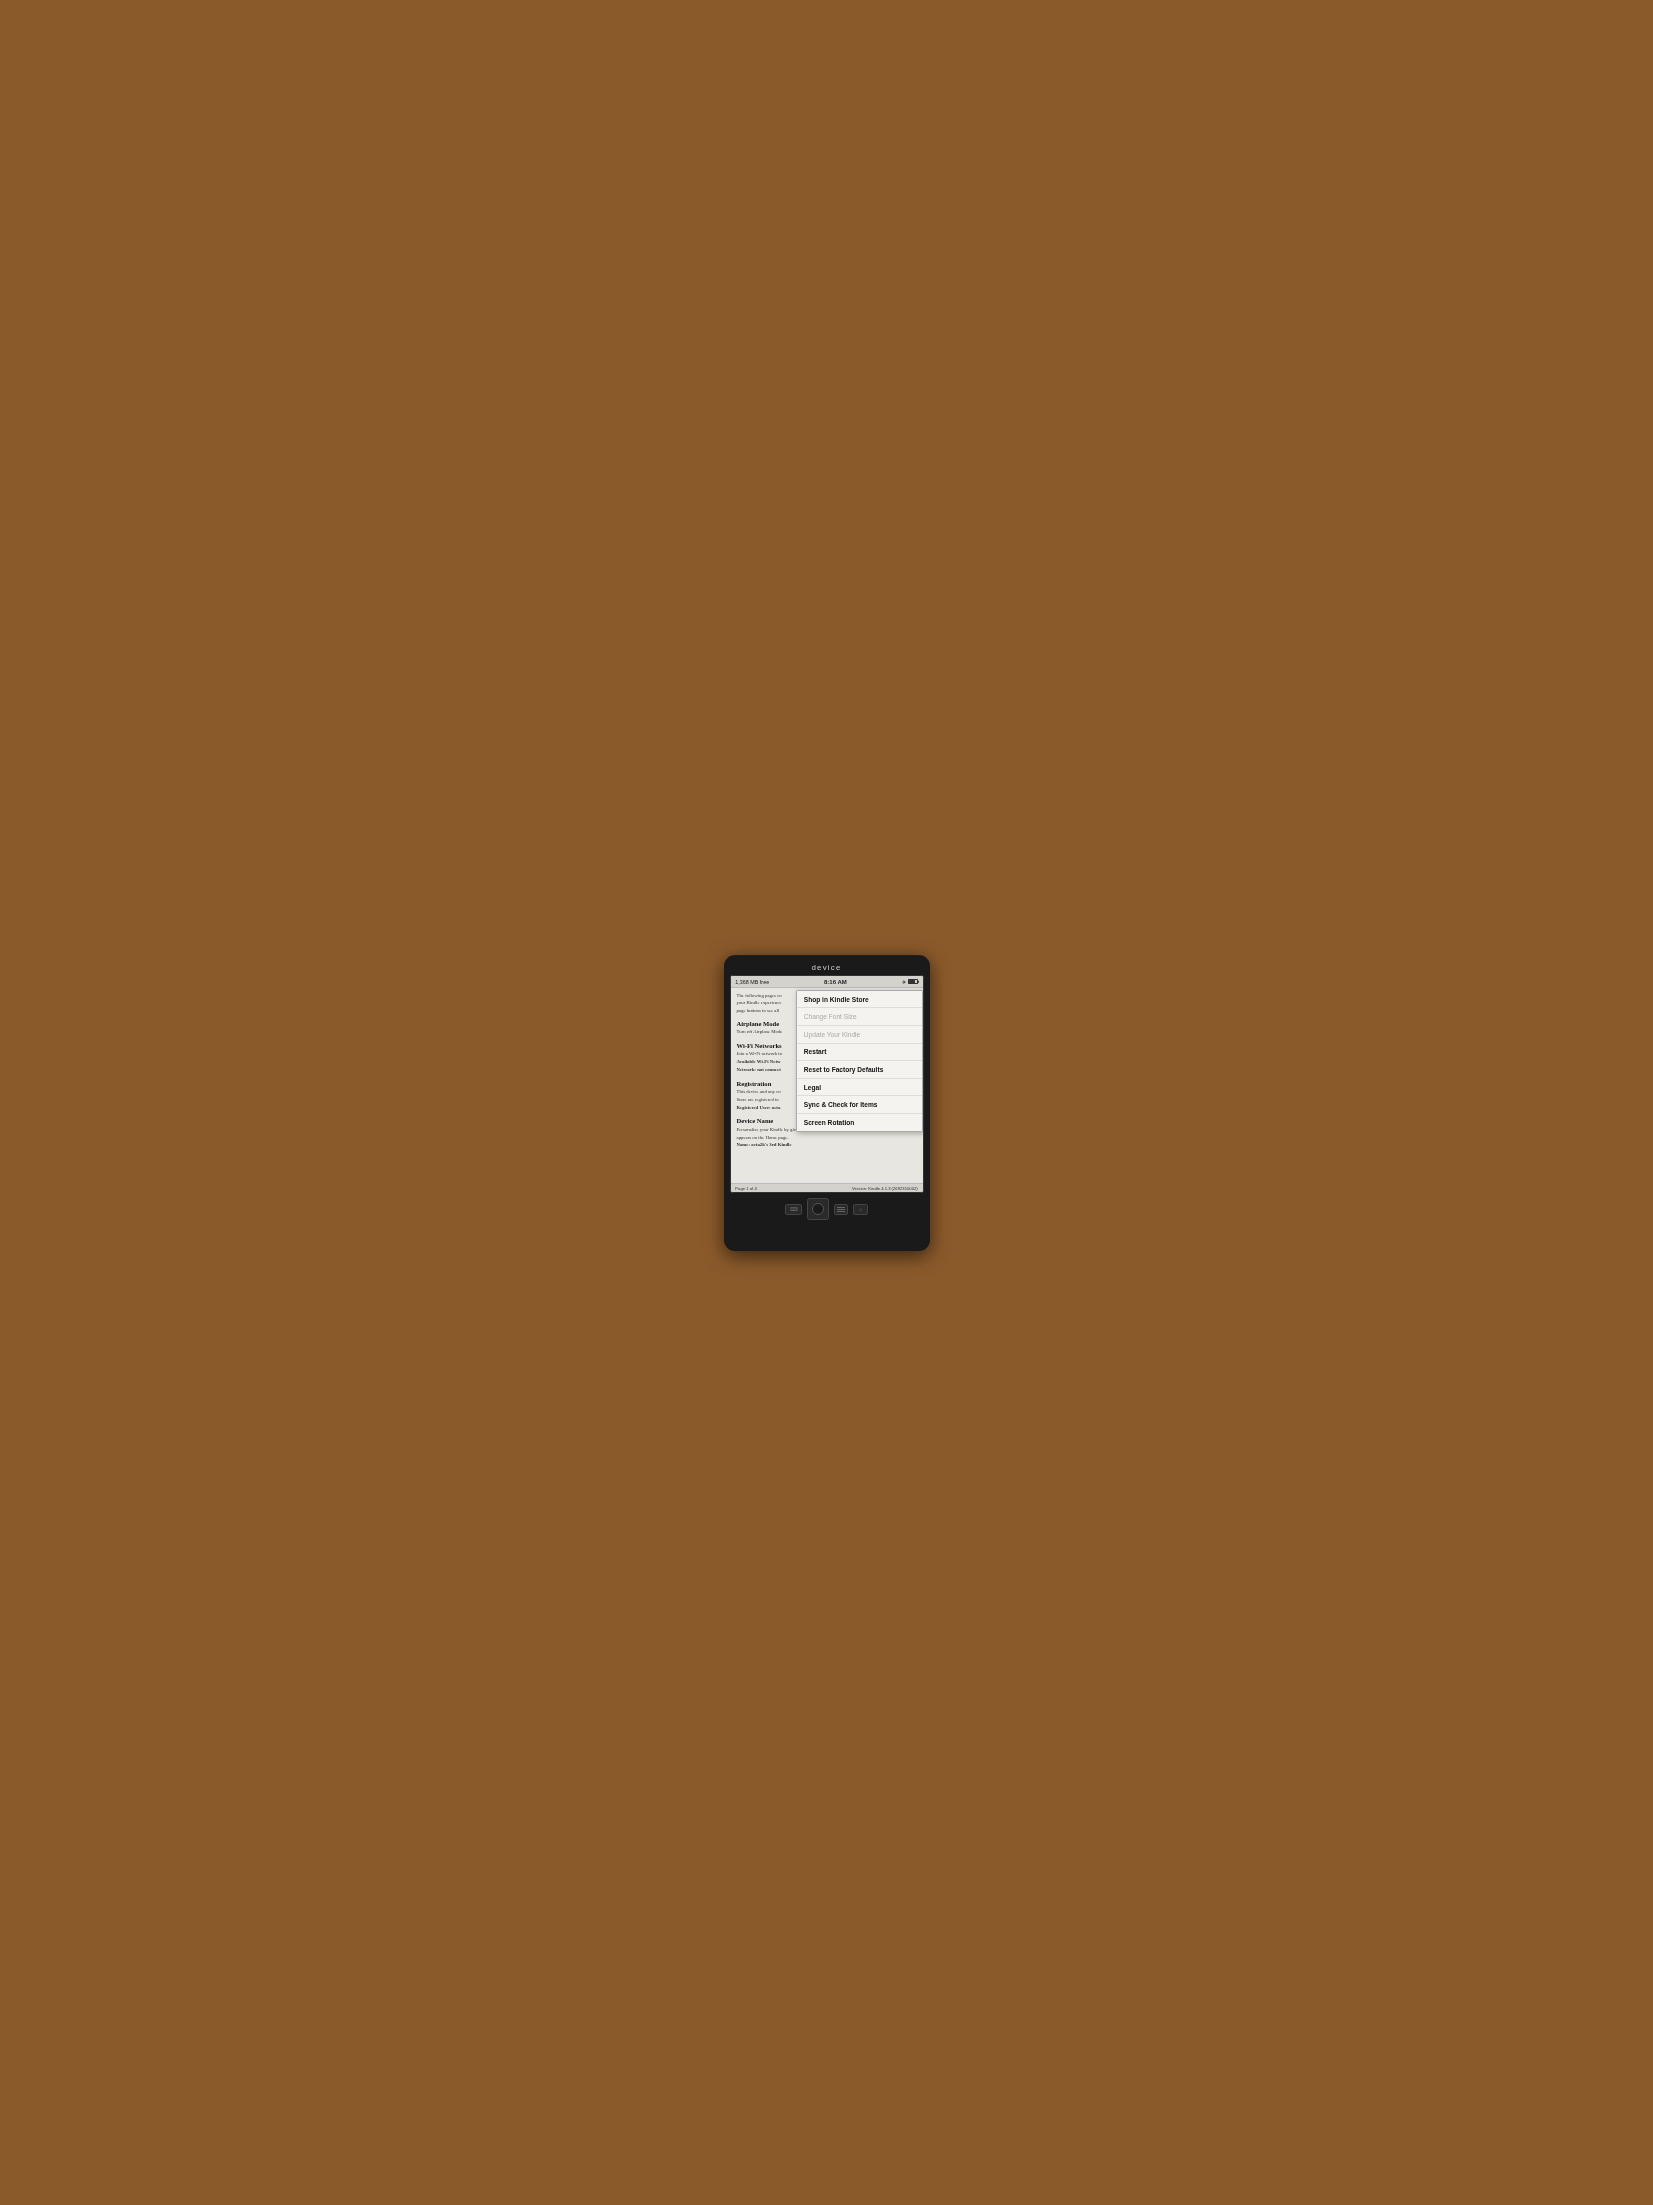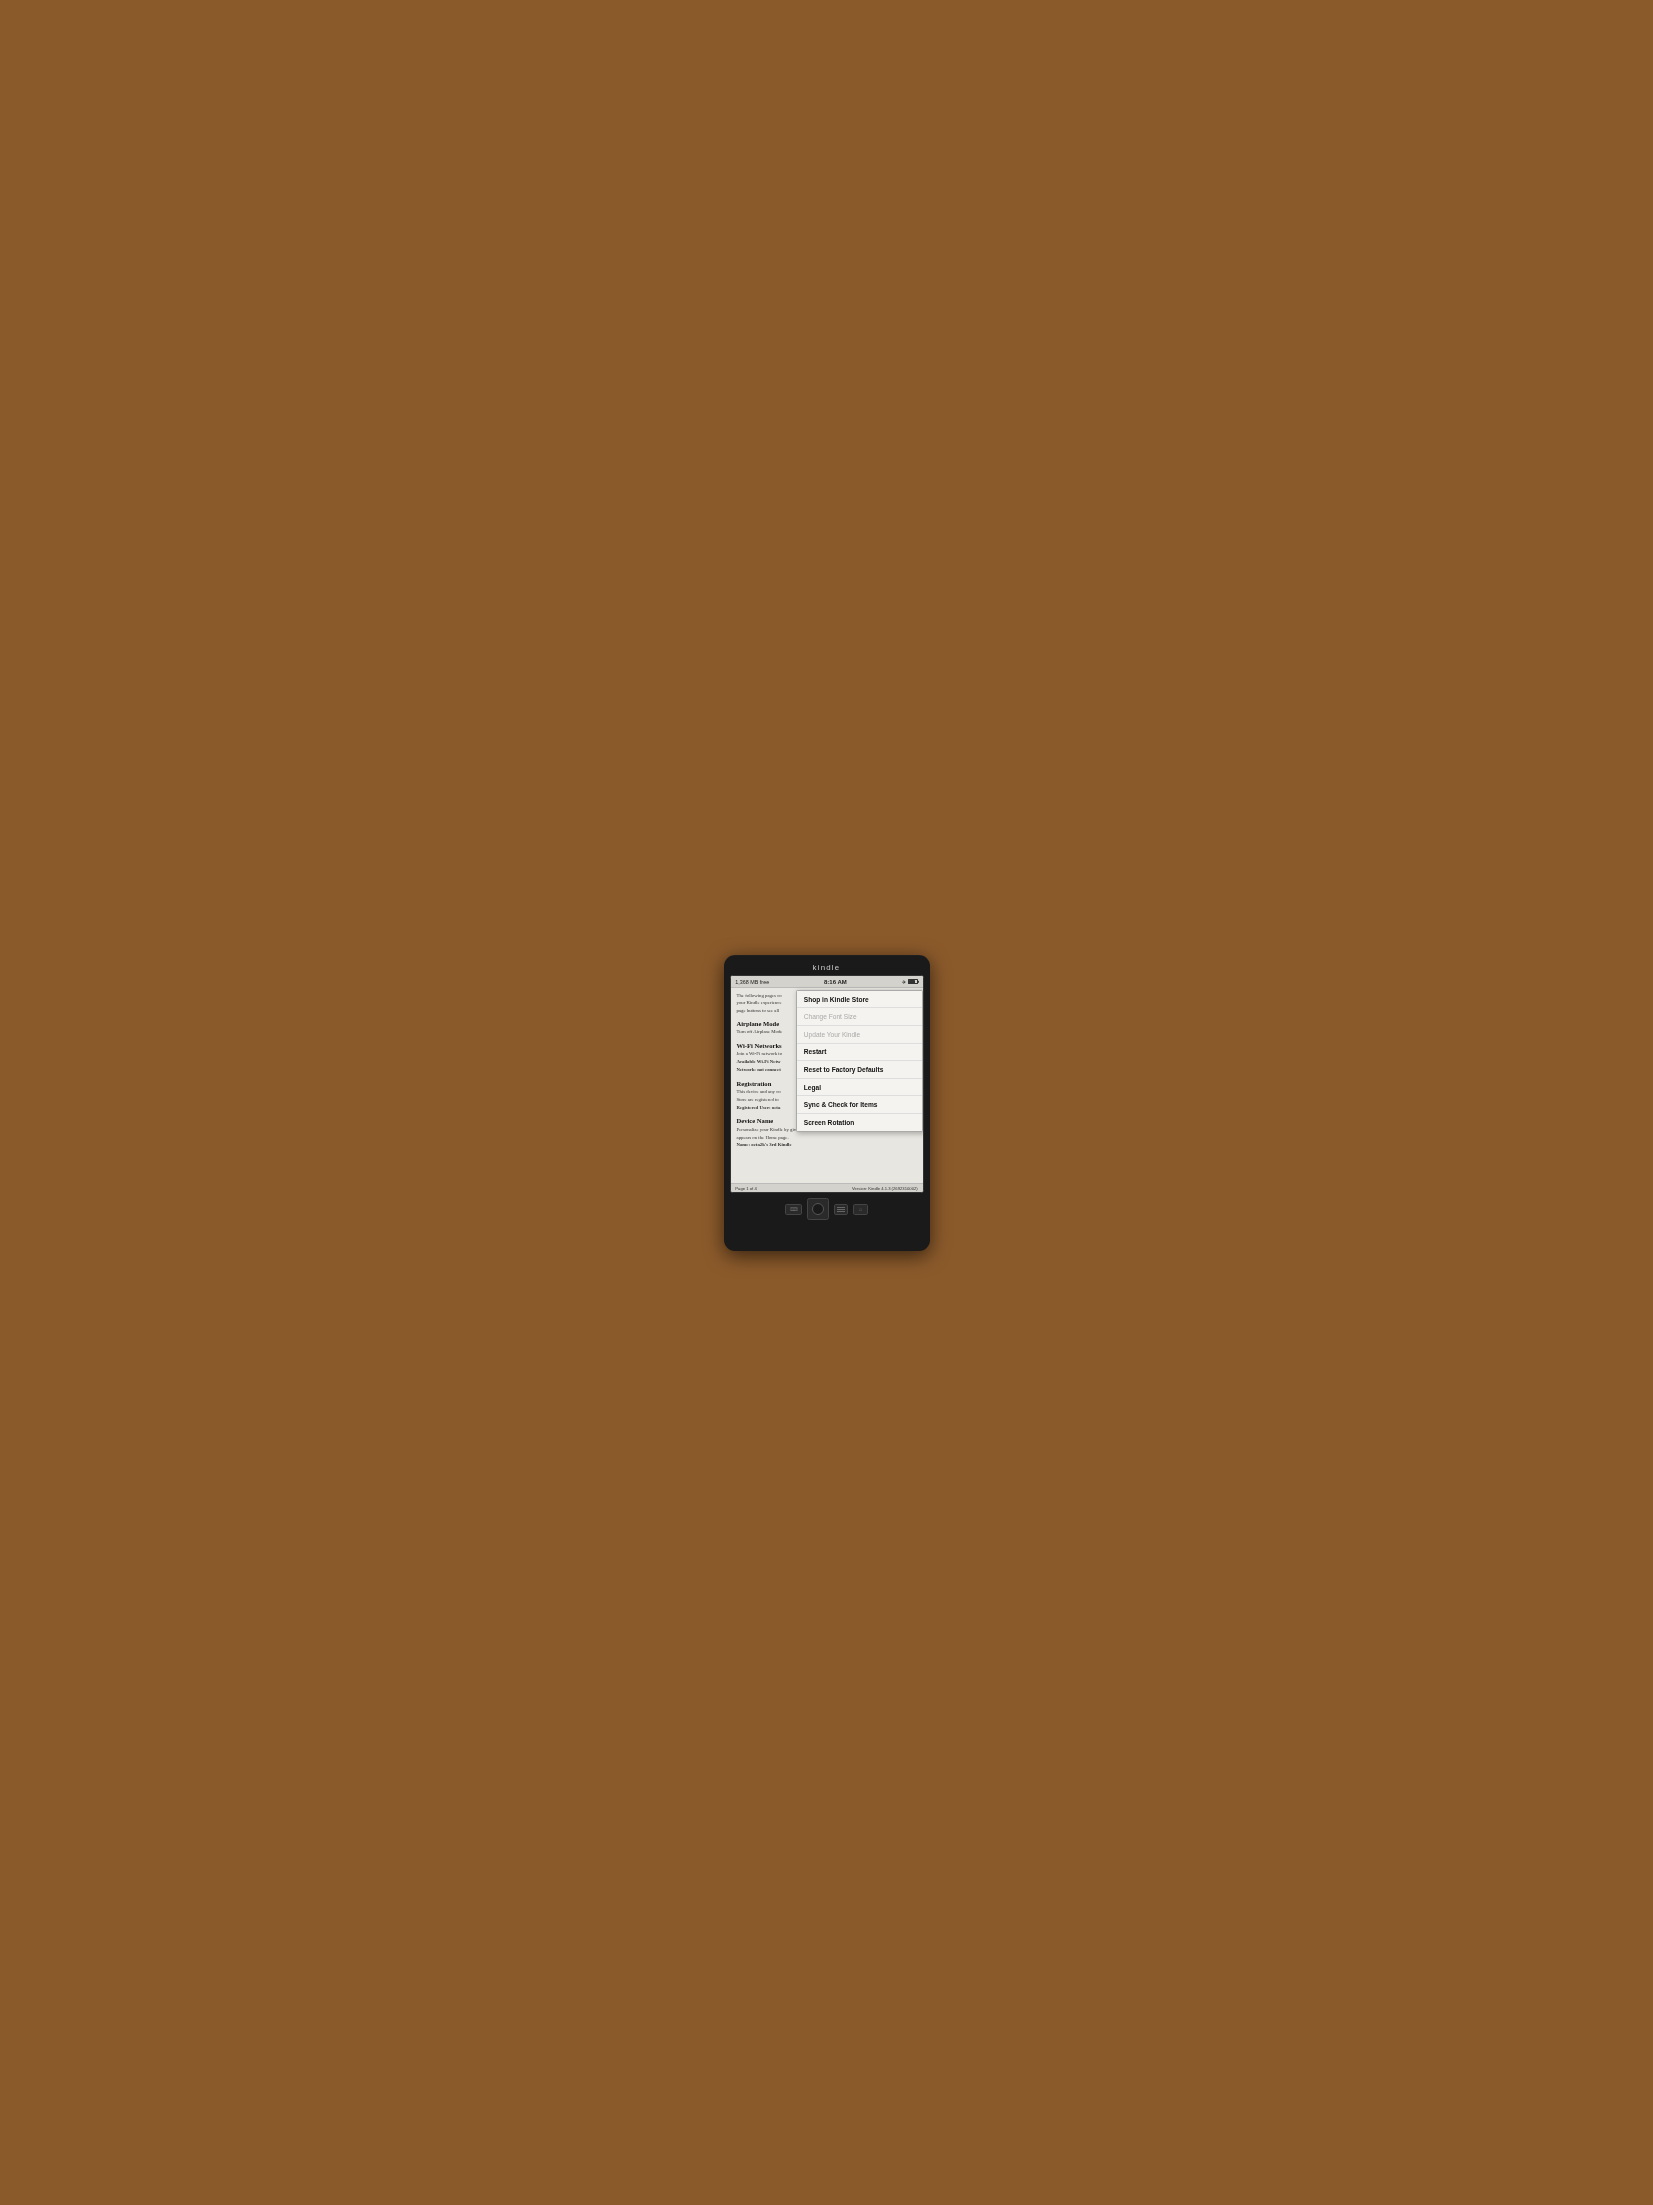--- a/index.html
+++ b/index.html
@@ -272,21 +272,21 @@
       color: #222;
       line-height: 1.3;
       margin-bottom: 2.4px;
     }
   </style>
 </head>
 <body>
 
 <div class="scene">
   <div class="kindle-device">
-    <div class="kindle-top-label">kindle</div>
+    <div class="kindle-top-label">device</div>
 
     <div class="kindle-screen">
 
       <div class="status-bar">
         <span class="status-left">1,368 MB free</span>
         <span class="status-center">8:16 AM</span>
         <span class="status-right">
           <span class="airplane-icon">✈</span>
           <span class="battery-icon">
             <div class="battery-fill"></div>

